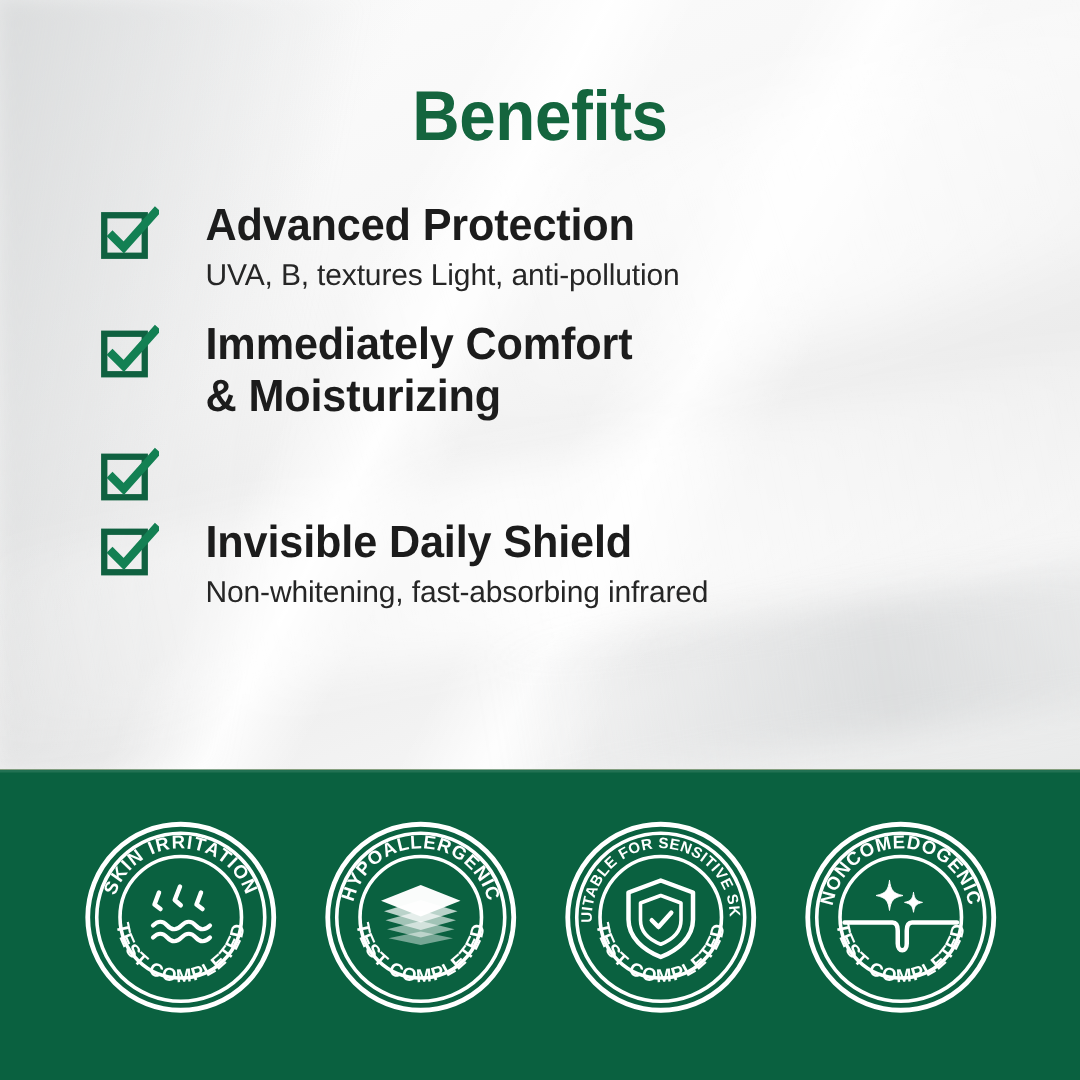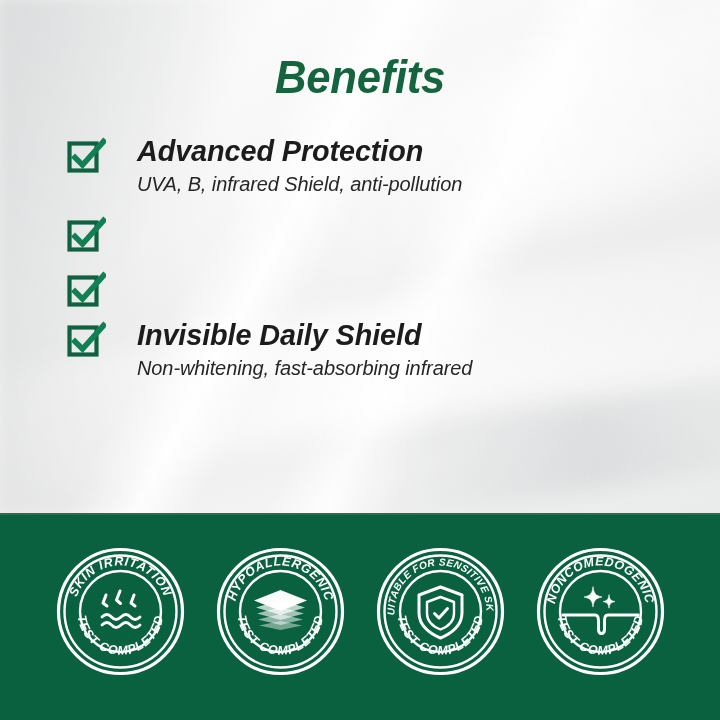--- a/index.html
+++ b/index.html
@@ -7,21 +7,20 @@
     padding: 0;
     background: #ffffff;
   }
   .canvas {
     position: relative;
     width: 720px;
     height: 720px;
     overflow: hidden;
     font-family: "Liberation Sans", sans-serif;
     background: #fdba74;
-    font-style: italic;
   }
 
   
   .top-bg {
     position: absolute;
     left: 0; top: 0;
     width: 720px;
     height: 513px;
     background:
       linear-gradient(118deg, rgba(255,255,255,0) 34%, rgba(255,255,255,0.95) 41%, rgba(255,255,255,0) 47%),
@@ -172,30 +171,34 @@
 
     <div class="benefit-row b1">
       <div class="check-icon">
         <svg width="40" height="40" viewBox="0 0 40 40">
           <rect x="3.5" y="7.5" width="27" height="27" fill="none" stroke="#0f6140" stroke-width="4.2"></rect>
           <path d="M9 21.5 L16.5 29 L37.5 5.5" fill="none" stroke="#138053" stroke-width="5.6" stroke-linecap="square" stroke-linejoin="miter"></path>
         </svg>
       </div>
       <div class="benefit-text">
         <div class="benefit-head">Advanced Protection</div>
-        <div class="benefit-sub">UVA, B, infrared Shield, anti-pollution</div>
+        <div class="benefit-sub">UVA, B, textures Light, anti-pollution</div>
       </div>
     </div>
 
     <div class="benefit-row b2">
       <div class="check-icon">
         <svg width="40" height="40" viewBox="0 0 40 40">
           <rect x="3.5" y="7.5" width="27" height="27" fill="none" stroke="#0f6140" stroke-width="4.2"></rect>
           <path d="M9 21.5 L16.5 29 L37.5 5.5" fill="none" stroke="#138053" stroke-width="5.6" stroke-linecap="square" stroke-linejoin="miter"></path>
         </svg>
+      </div>
+      <div class="benefit-text">
+        <div class="benefit-head">Immediately Comfort
+&amp; Moisturizing</div>
       </div>
     </div>
 
     <div class="benefit-row b3">
       <div class="check-icon">
         <svg width="40" height="40" viewBox="0 0 40 40">
           <rect x="3.5" y="7.5" width="27" height="27" fill="none" stroke="#0f6140" stroke-width="4.2"></rect>
           <path d="M9 21.5 L16.5 29 L37.5 5.5" fill="none" stroke="#138053" stroke-width="5.6" stroke-linecap="square" stroke-linejoin="miter"></path>
         </svg>
       </div>

